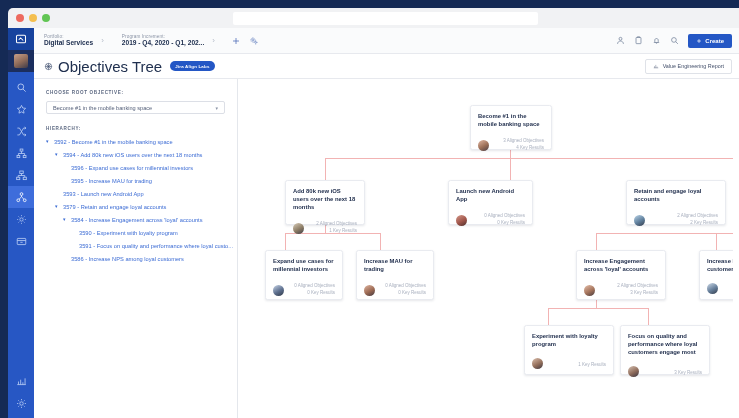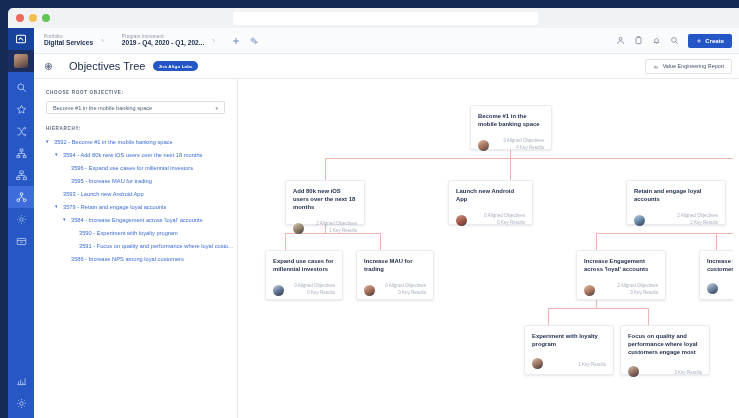--- a/index.html
+++ b/index.html
@@ -76,21 +76,21 @@
     border: none; cursor: pointer;
   }
   .create-btn svg { width: 6px; height: 6px; }
 
   .subbar {
     position: absolute; left: 34px; top: 54px; right: 0; height: 25px;
     background: #ffffff; border-bottom: 1px solid #e7e9ee;
     display: flex; align-items: center; padding: 0 7px 0 10px;
   }
   .subbar .gl { width: 9px; height: 9px; color: #3a4a6b; margin-right: 5px; }
-  .page-title { font-size: 11px; color: #20304f; margin-left: 11px; }
+  .page-title { font-size: 15px; color: #20304f; }
   .labs-badge {
     margin-left: 8px; background: #2457c5; color: #fff;
     font-size: 4.4px; font-weight: bold; padding: 2.5px 5px; border-radius: 7px;
     letter-spacing: .2px;
   }
   .ver-btn {
     margin-left: auto; border: 1px solid #dfe2e8; background: #fff;
     font-size: 5.4px; color: #44506b; padding: 3.5px 7px; border-radius: 2px;
     display: flex; align-items: center; gap: 4px; cursor: pointer;
   }

